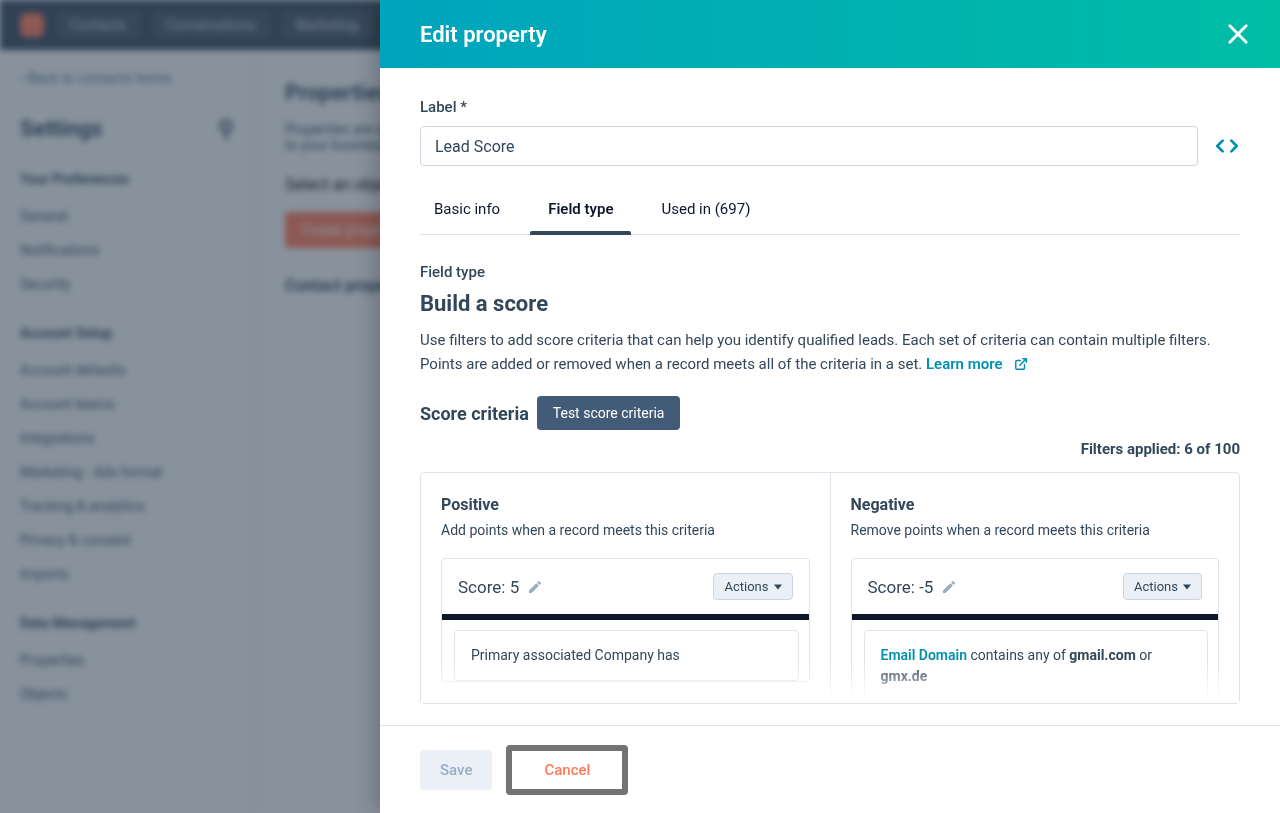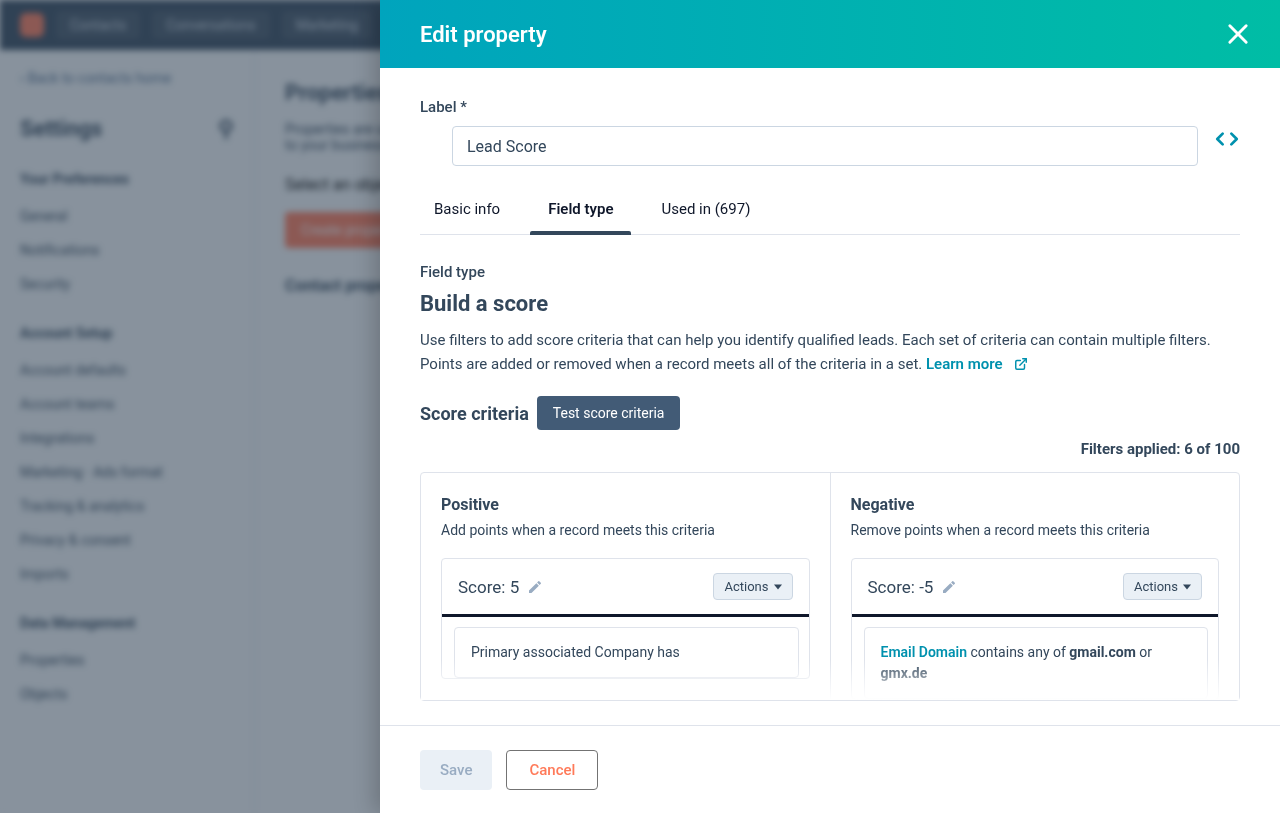--- a/index.html
+++ b/index.html
@@ -148,23 +148,23 @@
 
     .field-label {
       font-size: 15px;
       color: #33475b;
       font-weight: 500;
       margin-bottom: 10px;
     }
 
     .label-row {
       display: flex;
+      align-items: center;
       gap: 16px;
       margin-bottom: 20px;
-      margin-left: 32px;
     }
 
     .text-input {
       flex: 1;
       height: 40px;
       border: 1px solid #cbd6e2;
       border-radius: 4px;
       padding: 0 14px;
       font-size: 16px;
       color: #33475b;
@@ -302,21 +302,21 @@
     .score-card {
       border: 1px solid #dfe3eb;
       border-radius: 4px;
     }
 
     .score-card-header {
       display: flex;
       align-items: center;
       justify-content: space-between;
       padding: 14px 16px;
-      border-bottom: 3px solid #0f172a;
+      border-bottom: 6px solid #0f172a;
     }
 
     .score-value {
       font-size: 17px;
       color: #33475b;
       display: flex;
       align-items: center;
       gap: 8px;
     }
 
@@ -377,23 +377,23 @@
       border-radius: 4px;
       padding: 11px 20px;
       font-size: 15px;
       font-weight: 500;
       cursor: not-allowed;
     }
 
     .btn-cancel {
       background: #fff;
       color: #ff7a59;
-      border: 1px solid #737373;
-      border-radius: 4px;
-      padding: 10px 22px;
+      border: 6px solid #737373;
+      border-radius: 4px;
+      padding: 10px 32px;
       font-size: 15px;
       font-weight: 500;
       cursor: pointer;
     }
 
     
     .panel-body::-webkit-scrollbar { display:none; }
   </style>
 </head>
 <body>

